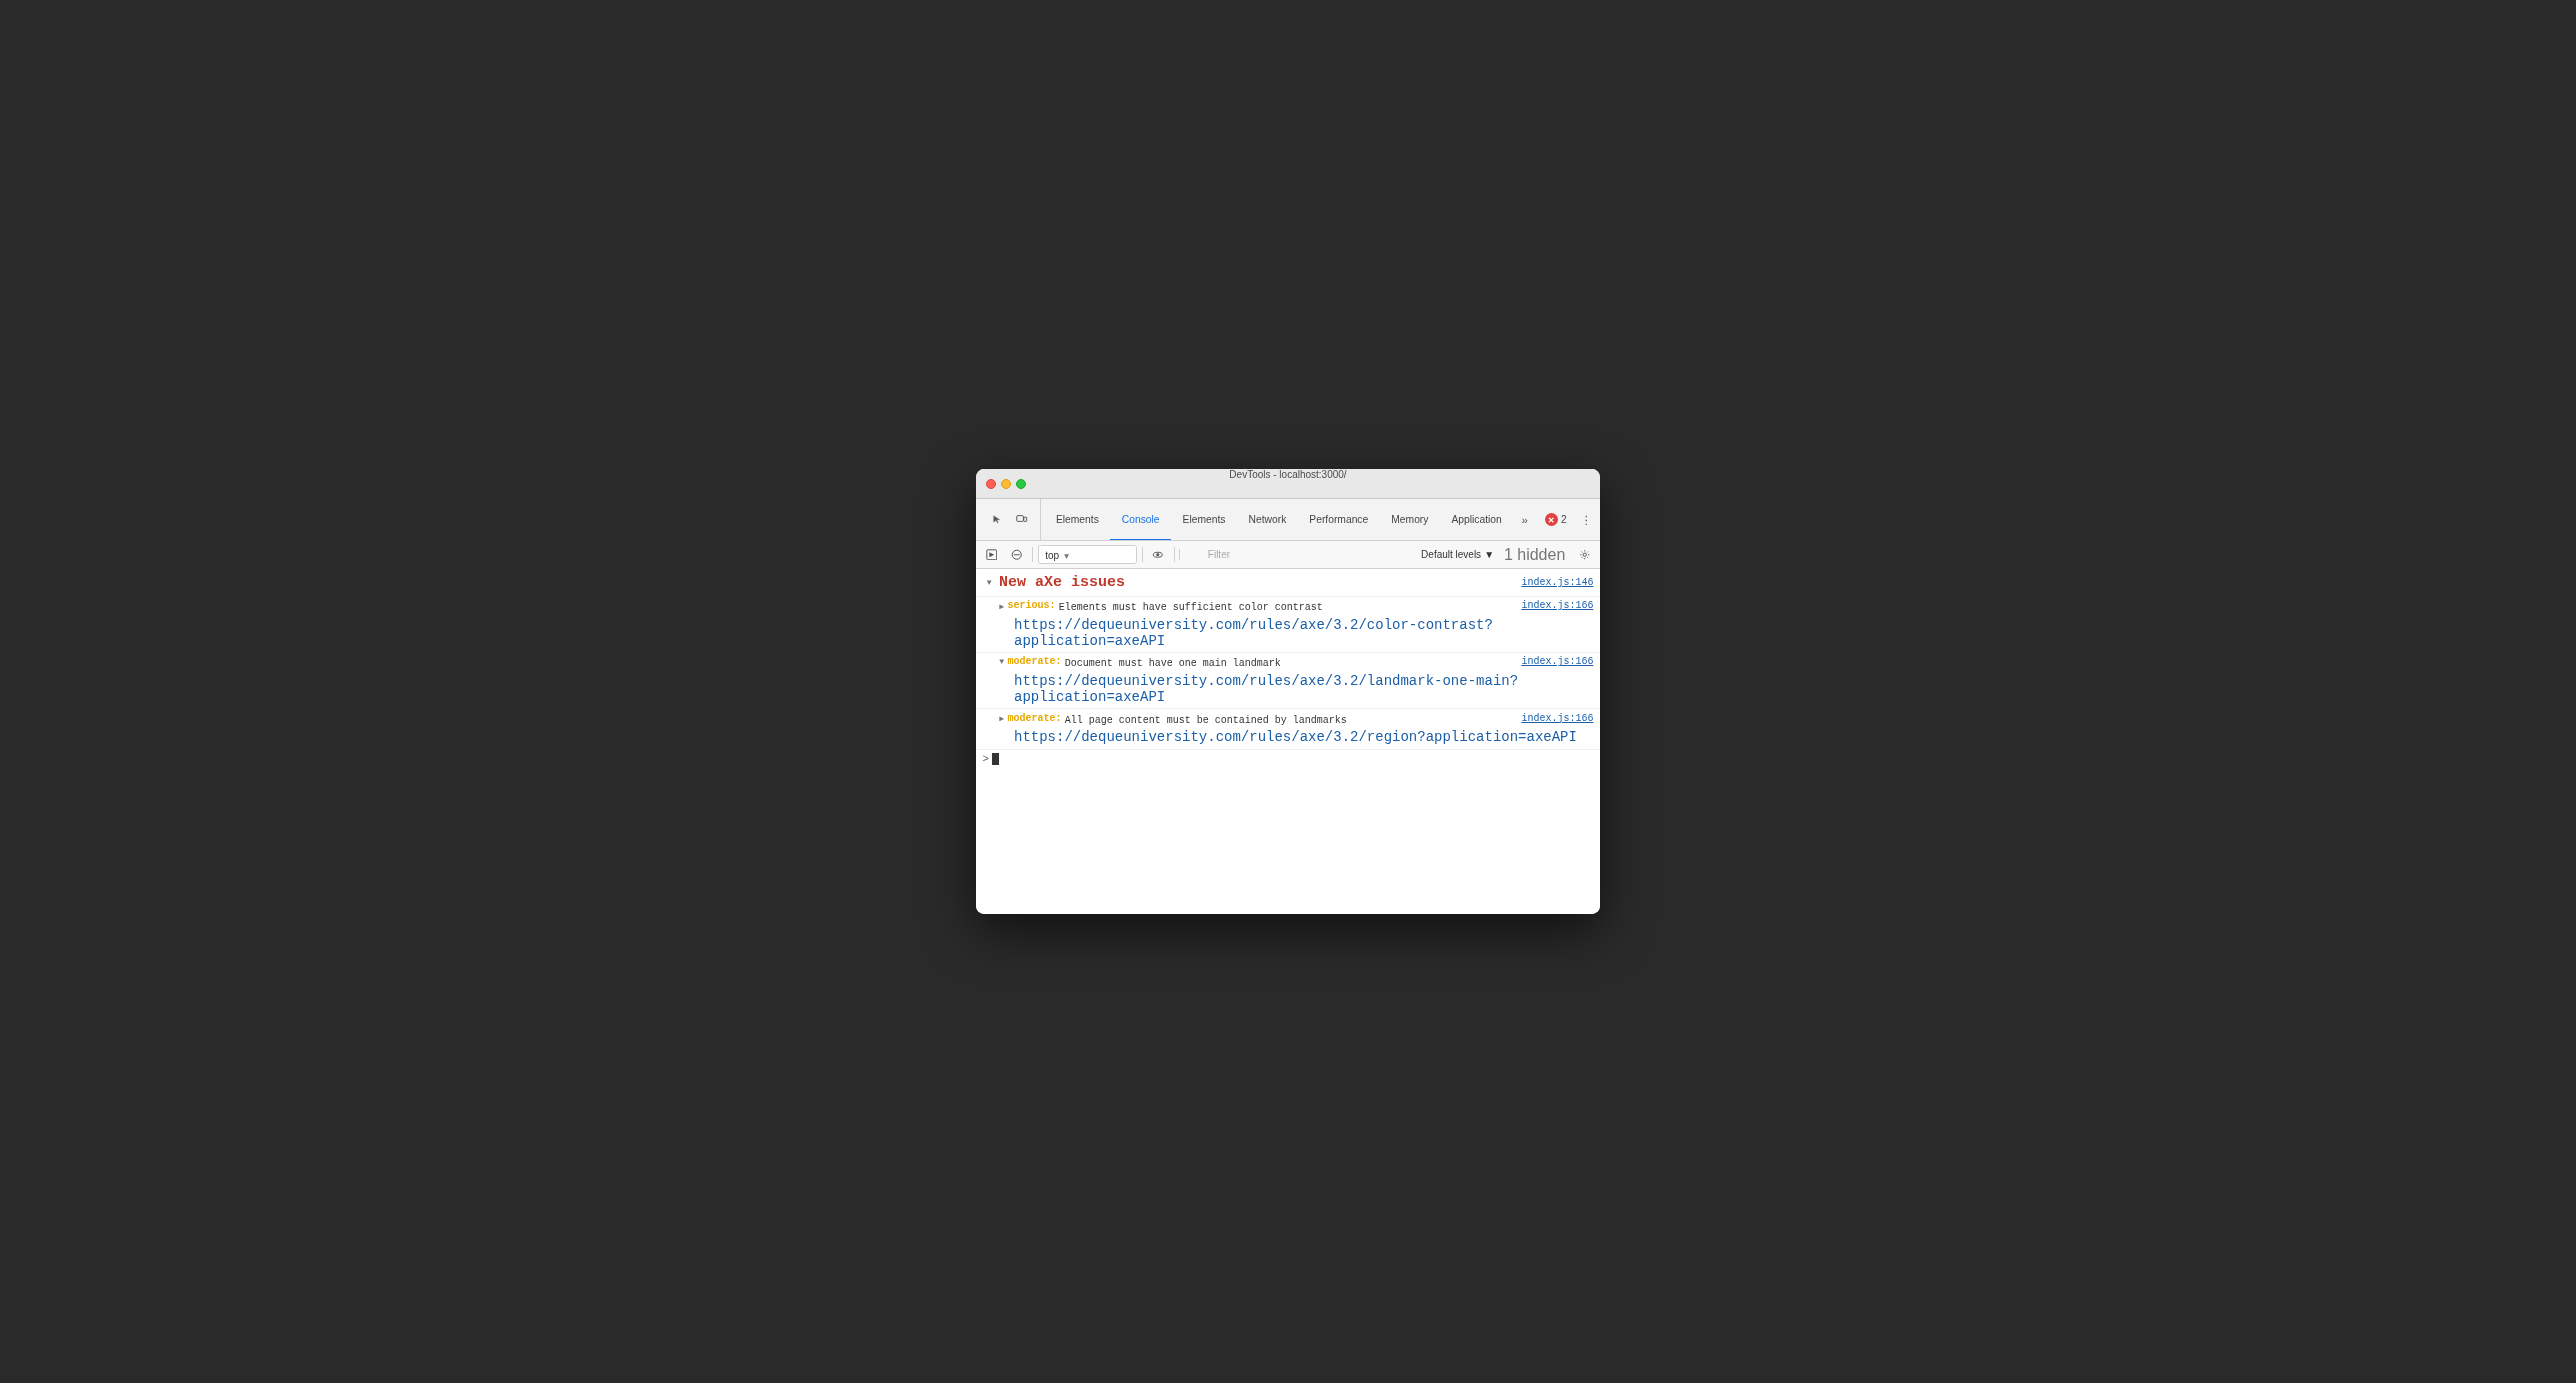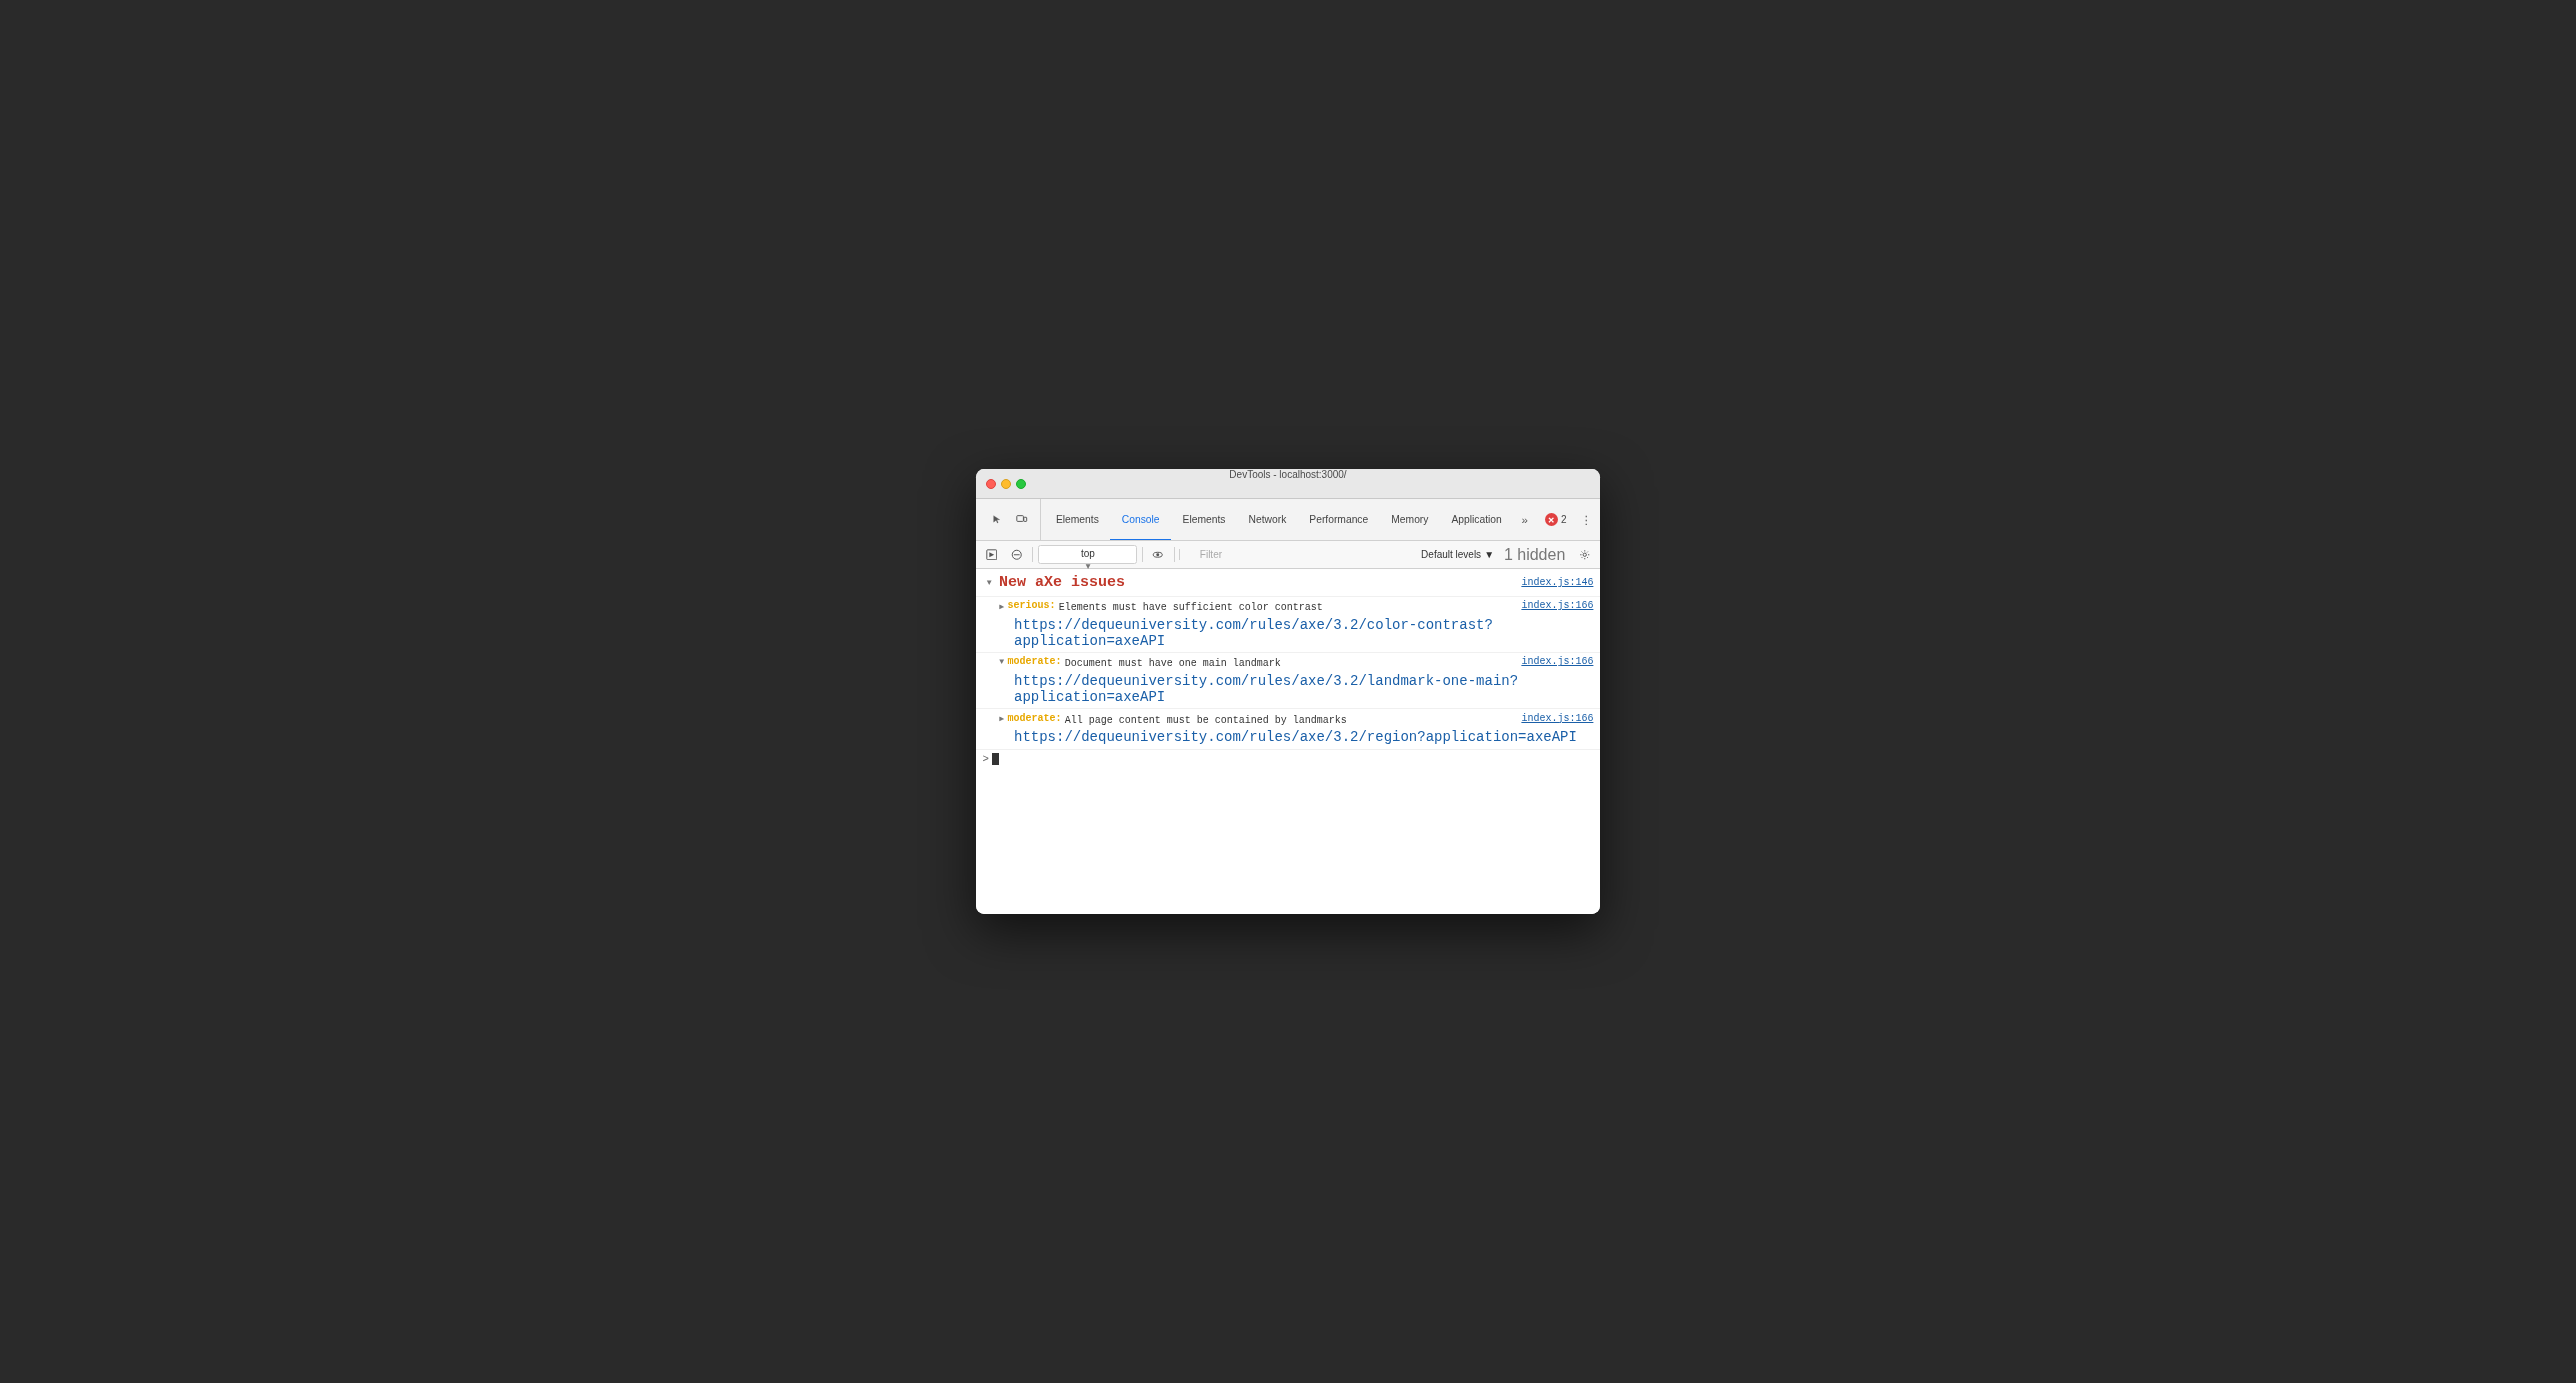--- a/index.html
+++ b/index.html
@@ -161,50 +161,49 @@
       background: transparent;
     }
     .toolbar-divider {
       width: 0.8px;
       height: 15px;
       background: #d0d0d0;
       margin: 0 1.6px;
     }
     .context-select {
       display: flex;
-      align-items: center;
+      align-items: flex-end;
       border: 0.8px solid #d0d0d0;
       border-radius: 2.5px;
       padding: 1.6px 5px 1.6px 6.6px;
       background: white;
       cursor: pointer;
       font-size: 10px;
       color: #333;
       gap: 3.3px;
       height: 19px;
       min-width: 99px;
-      flex-direction: column;
     }
     .context-select .arrow { color: #777; font-size: 8.2px; }
     .filter-input {
       flex: 1;
       border: none;
       background: transparent;
       font-size: 10px;
       color: #333;
       outline: none;
       padding: 0 6.6px;
     }
     .filter-input::placeholder { color: #aaa; }
     .filter-container {
       flex: 1;
       display: flex;
       align-items: center;
       border-left: 0.8px solid #d0d0d0;
-      padding-left: 13px;
+      padding-left: 21px;
     }
     .default-levels-btn {
       display: flex;
       align-items: flex-start;
       gap: 3px;
       border: none;
       background: transparent;
       cursor: pointer;
       font-size: 10px;
       color: #333;

